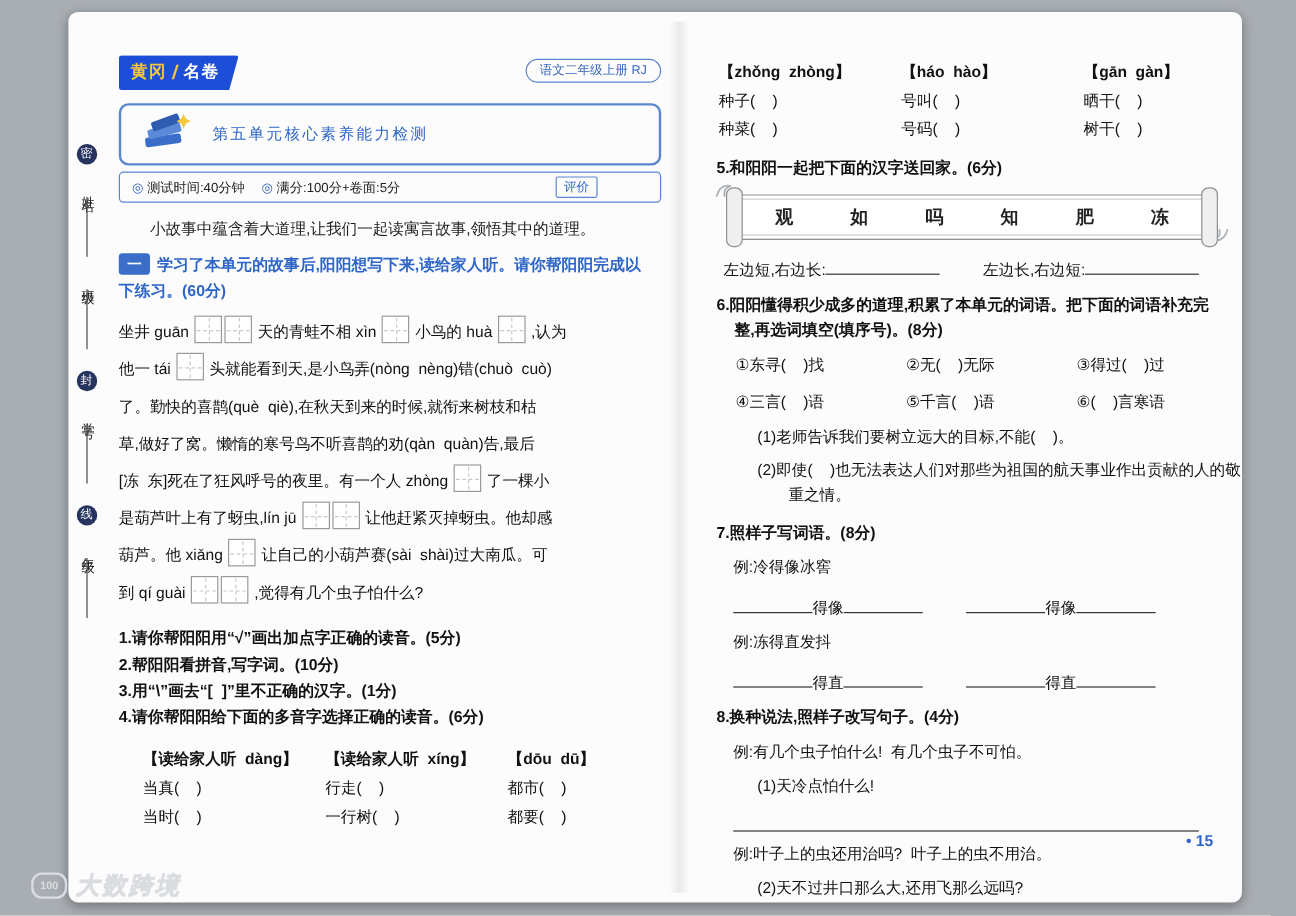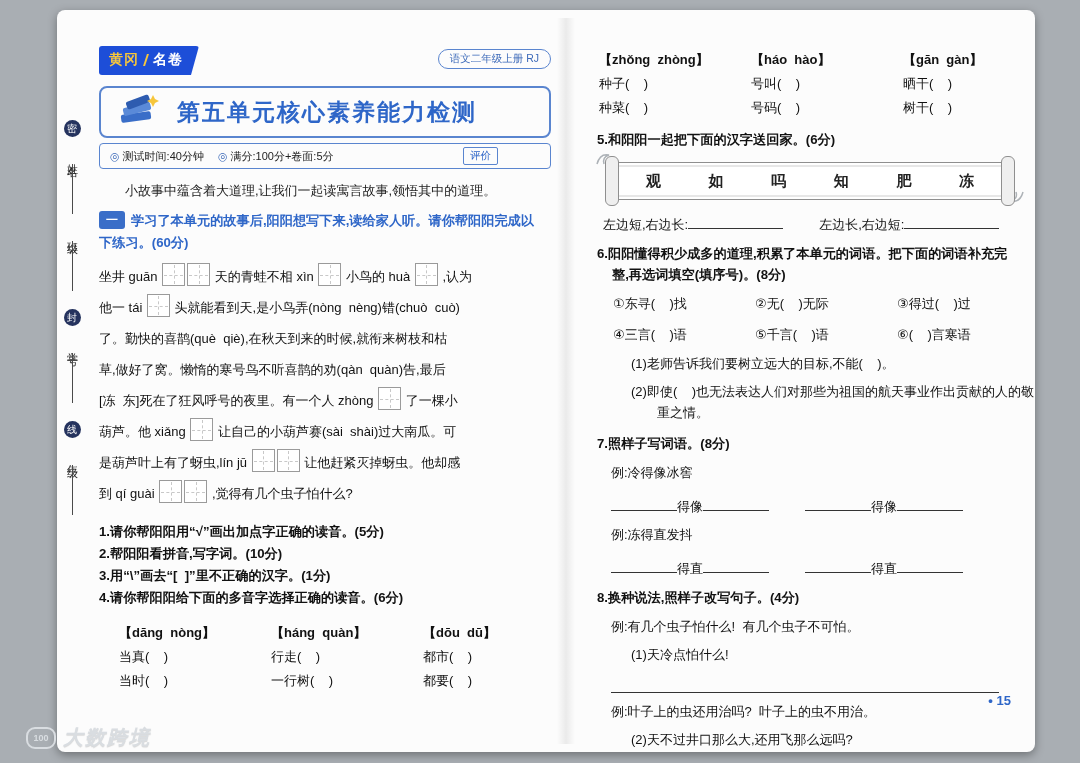--- a/index.html
+++ b/index.html
@@ -32,21 +32,21 @@
   .brand-row{display:flex;align-items:flex-start;justify-content:space-between;height:32px;}
   .brand{background:#1d4ed8;color:#fff;font-weight:bold;font-size:14px;letter-spacing:1px;
     padding:5px 16px 6px 10px;border-radius:3px;display:inline-flex;gap:6px;align-items:center;
     clip-path:polygon(0 0,100% 0,92% 100%,0 100%);}
   .brand .hl{color:#f6c63c;}
   .brand .sep{width:2px;height:12px;background:#f6c63c;transform:skewX(-18deg);}
   .edition{border:1px solid #5a85cf;color:#3a68b8;font-size:10.5px;padding:2px 11px;
     border-radius:11px;margin-top:3px;white-space:pre;}
   .title-box{margin-top:8px;border:2px solid #5a85cf;border-radius:8px;height:52px;
     display:flex;align-items:center;gap:16px;padding:0 16px;box-sizing:border-box;}
-  .title{color:#2e66c8;font-size:23px;font-weight:bold;letter-spacing:2px;}
+  .title{color:#2e66c8;font-size:13px;font-weight:normal;letter-spacing:2px;}
   .meta-box{margin-top:5px;border:1px solid #5a85cf;border-radius:4px;height:26px;
     display:flex;align-items:center;font-size:11px;color:#222;padding:0 8px 0 10px;box-sizing:border-box;}
   .meta-item{display:flex;align-items:center;gap:3px;margin-right:14px;white-space:pre;}
   .meta-bullet{color:#3a68b8;}
   .eval-wrap{margin-left:auto;display:flex;align-items:center;gap:4px;}
   .eval-chip{border:1px solid #5a85cf;color:#2e66c8;padding:1px 6px;font-size:10.5px;border-radius:2px;}
   .eval-space{display:inline-block;width:40px;}
   
   .intro{margin-top:12px;font-size:13px;line-height:1.6;color:#1c1c1c;text-indent:2em;width:430px;}
   .sec1{margin-top:8px;font-size:13.2px;font-weight:bold;color:#2e66c8;line-height:1.65;width:436px;}
@@ -170,40 +170,40 @@
     <div class="sec1">
       <span class="num">一</span><span>学习了本单元的故事后,阳阳想写下来,读给家人听。请你帮阳阳完成以下练习。(60分)</span>
     </div>
 
     <div class="passage">
       <div class="pline">坐井 guān <span class="cell"></span><span class="cell"></span> 天的青蛙不相 xìn <span class="cell"></span> 小鸟的 huà <span class="cell"></span> ,认为</div>
       <div class="pline">他一 tái <span class="cell"></span> 头就能看到天,是小鸟弄(nòng  nèng)错(chuò  cuò)</div>
       <div class="pline">了。勤快的喜鹊(què  qiè),在秋天到来的时候,就衔来树枝和枯</div>
       <div class="pline">草,做好了窝。懒惰的寒号鸟不听喜鹊的劝(qàn  quàn)告,最后</div>
       <div class="pline">[冻  东]死在了狂风呼号的夜里。有一个人 zhòng <span class="cell"></span> 了一棵小</div>
+      <div class="pline">是葫芦叶上有了蚜虫,lín jū <span class="cell"></span><span class="cell"></span> 让他赶紧灭掉蚜虫。他却感</div>
       <div class="pline">葫芦。他 xiǎng <span class="cell"></span> 让自己的小葫芦赛(sài  shài)过大南瓜。可</div>
-      <div class="pline">是葫芦叶上有了蚜虫,lín jū <span class="cell"></span><span class="cell"></span> 让他赶紧灭掉蚜虫。他却感</div>
       <div class="pline">到 qí guài <span class="cell"></span><span class="cell"></span> ,觉得有几个虫子怕什么?</div>
     </div>
 
     <div class="qlist">
       <div class="q">1.请你帮阳阳用“√”画出加点字正确的读音。(5分)</div>
       <div class="q">2.帮阳阳看拼音,写字词。(10分)</div>
       <div class="q">3.用“\”画去“[  ]”里不正确的汉字。(1分)</div>
       <div class="q">4.请你帮阳阳给下面的多音字选择正确的读音。(6分)</div>
     </div>
 
     <div class="poly-row">
       <div class="poly-col">
-        <div class="poly-h">【dāng  nòng】</div>
+        <div class="poly-h">【读给家人听  dàng】</div>
         <div class="poly-r">当真(    )</div>
         <div class="poly-r">当时(    )</div>
       </div>
       <div class="poly-col">
-        <div class="poly-h">【háng  quàn】</div>
+        <div class="poly-h">【读给家人听  xíng】</div>
         <div class="poly-r">行走(    )</div>
         <div class="poly-r">一行树(    )</div>
       </div>
       <div class="poly-col">
         <div class="poly-h">【dōu  dū】</div>
         <div class="poly-r">都市(    )</div>
         <div class="poly-r">都要(    )</div>
       </div>
     </div>
   </div>

